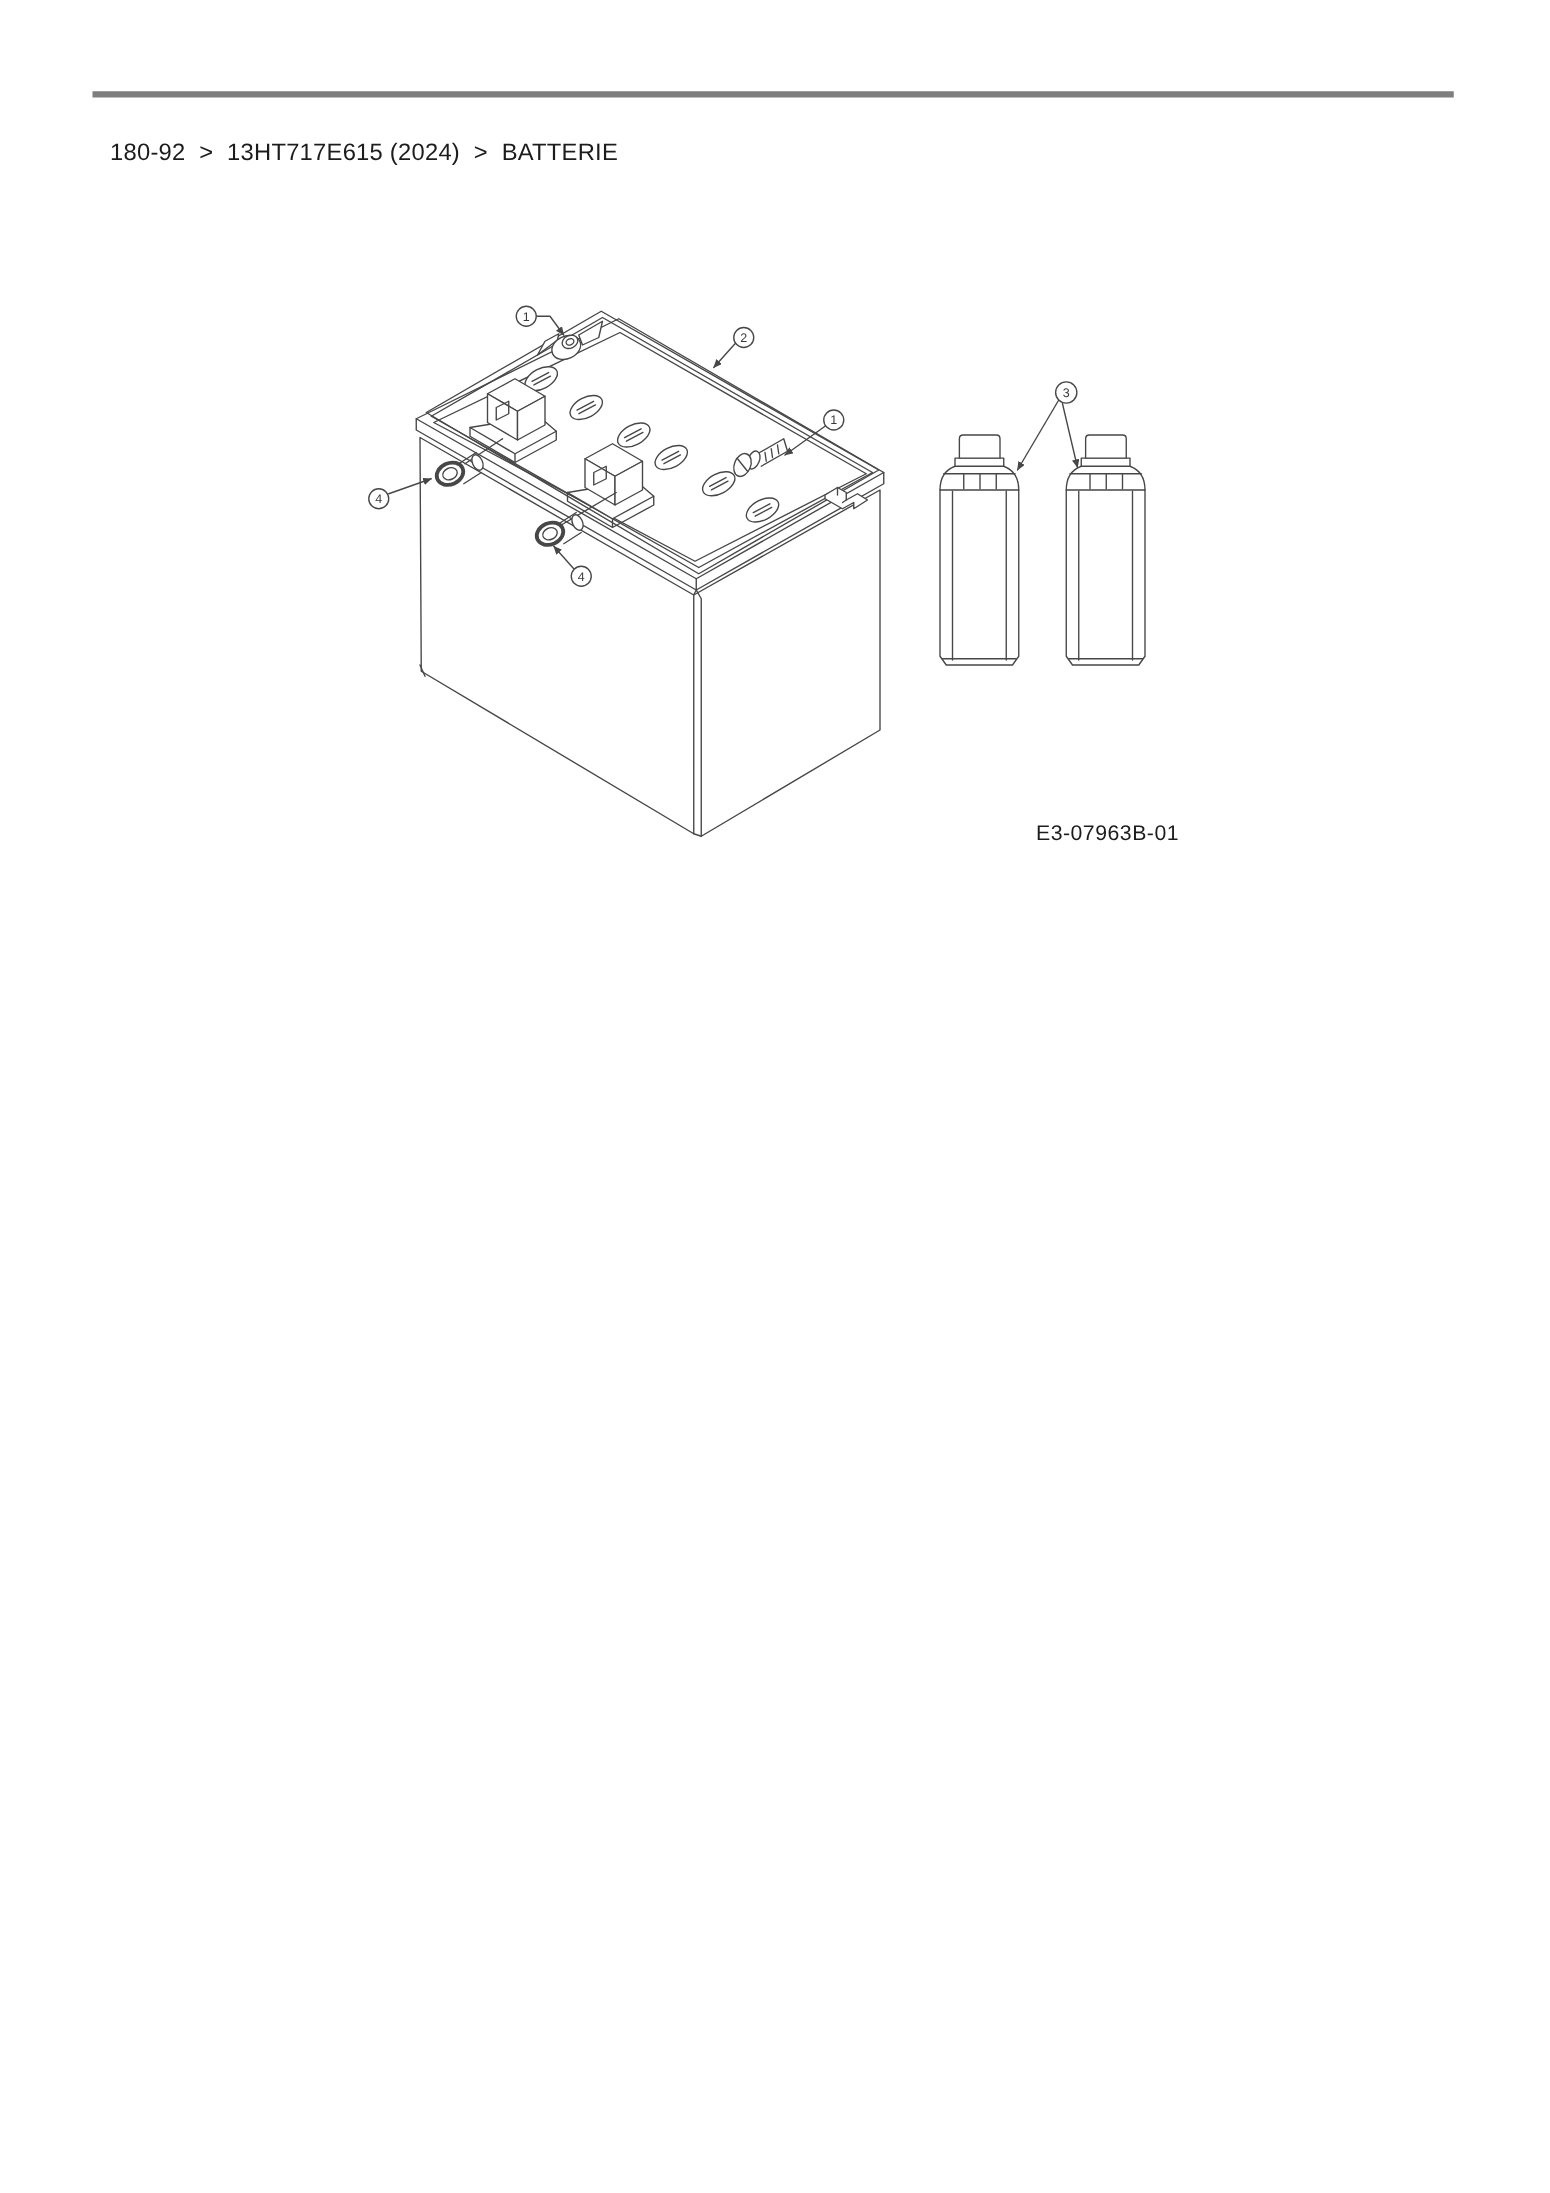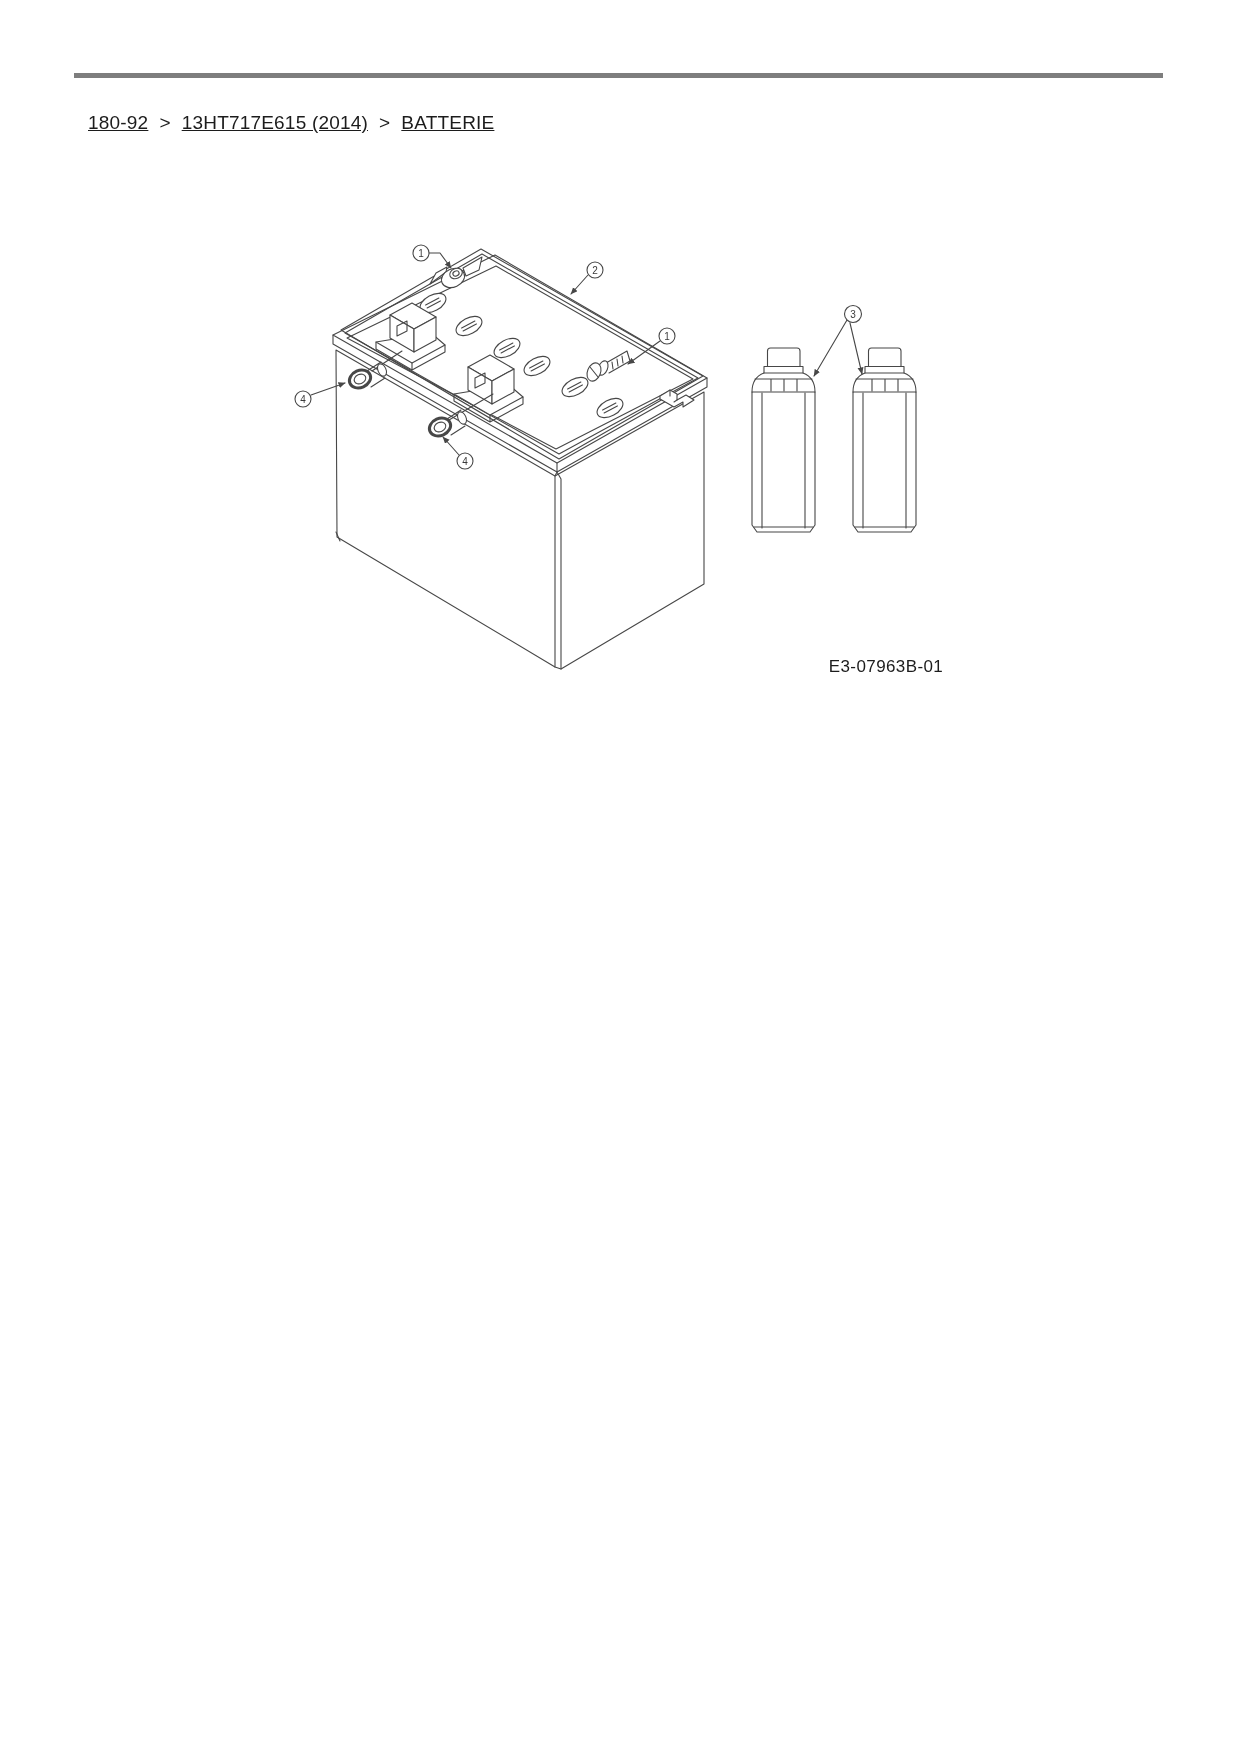--- a/index.html
+++ b/index.html
@@ -5,40 +5,40 @@
   html,body{margin:0;padding:0;}
   body{
     width:1240px;height:1754px;position:relative;background:#ffffff;
     font-family:"Liberation Sans","DejaVu Sans",sans-serif;color:#1c1c1c;
   }
   .top-rule{position:absolute;left:74px;top:73px;width:1089px;height:5px;background:#7e7e7e;}
   .breadcrumb{
     position:absolute;left:88px;top:112px;display:flex;gap:11px;align-items:baseline;
     font-size:19px;line-height:22px;color:#1c1c1c;letter-spacing:.2px;white-space:nowrap;
   }
-  .breadcrumb .crumb{cursor:pointer;text-decoration:underline;}
+  .breadcrumb .crumb{cursor:pointer;}
   .breadcrumb .crumb.current{cursor:default;}
   .diagram-wrap{position:absolute;left:250px;top:180px;width:720px;height:510px;}
   svg{display:block;}
   svg .lw{stroke:#474747;stroke-width:1.1;fill:none;stroke-linejoin:round;stroke-linecap:round;}
   svg .wfill{fill:#ffffff;}
   svg .bold-ring{stroke-width:3;}
   svg text{stroke:none;}
   .callout-num{font-size:10px;fill:#3a3a3a;}
   .figcode{font-size:17px;fill:#1c1c1c;letter-spacing:.4px;}
 </style>
 </head>
 <body>
 
 <div class="top-rule"></div>
 
 <nav class="breadcrumb">
   <span class="crumb">180-92</span>
   <span class="sep">&gt;</span>
-  <span class="crumb">13HT717E615 (2014)</span>
+  <span class="crumb">13HT717E615 (2024)</span>
   <span class="sep">&gt;</span>
   <span class="crumb current">BATTERIE</span>
 </nav>
 
 <div class="diagram-wrap">
 <svg viewBox="0 0 720 510" width="720" height="510">
   <defs>
     <marker id="arr" markerWidth="8" markerHeight="7" refX="6.5" refY="3" orient="auto" markerUnits="userSpaceOnUse">
       <path d="M0,0 L7,3 L0,6 Z" fill="#474747"></path>
     </marker>

